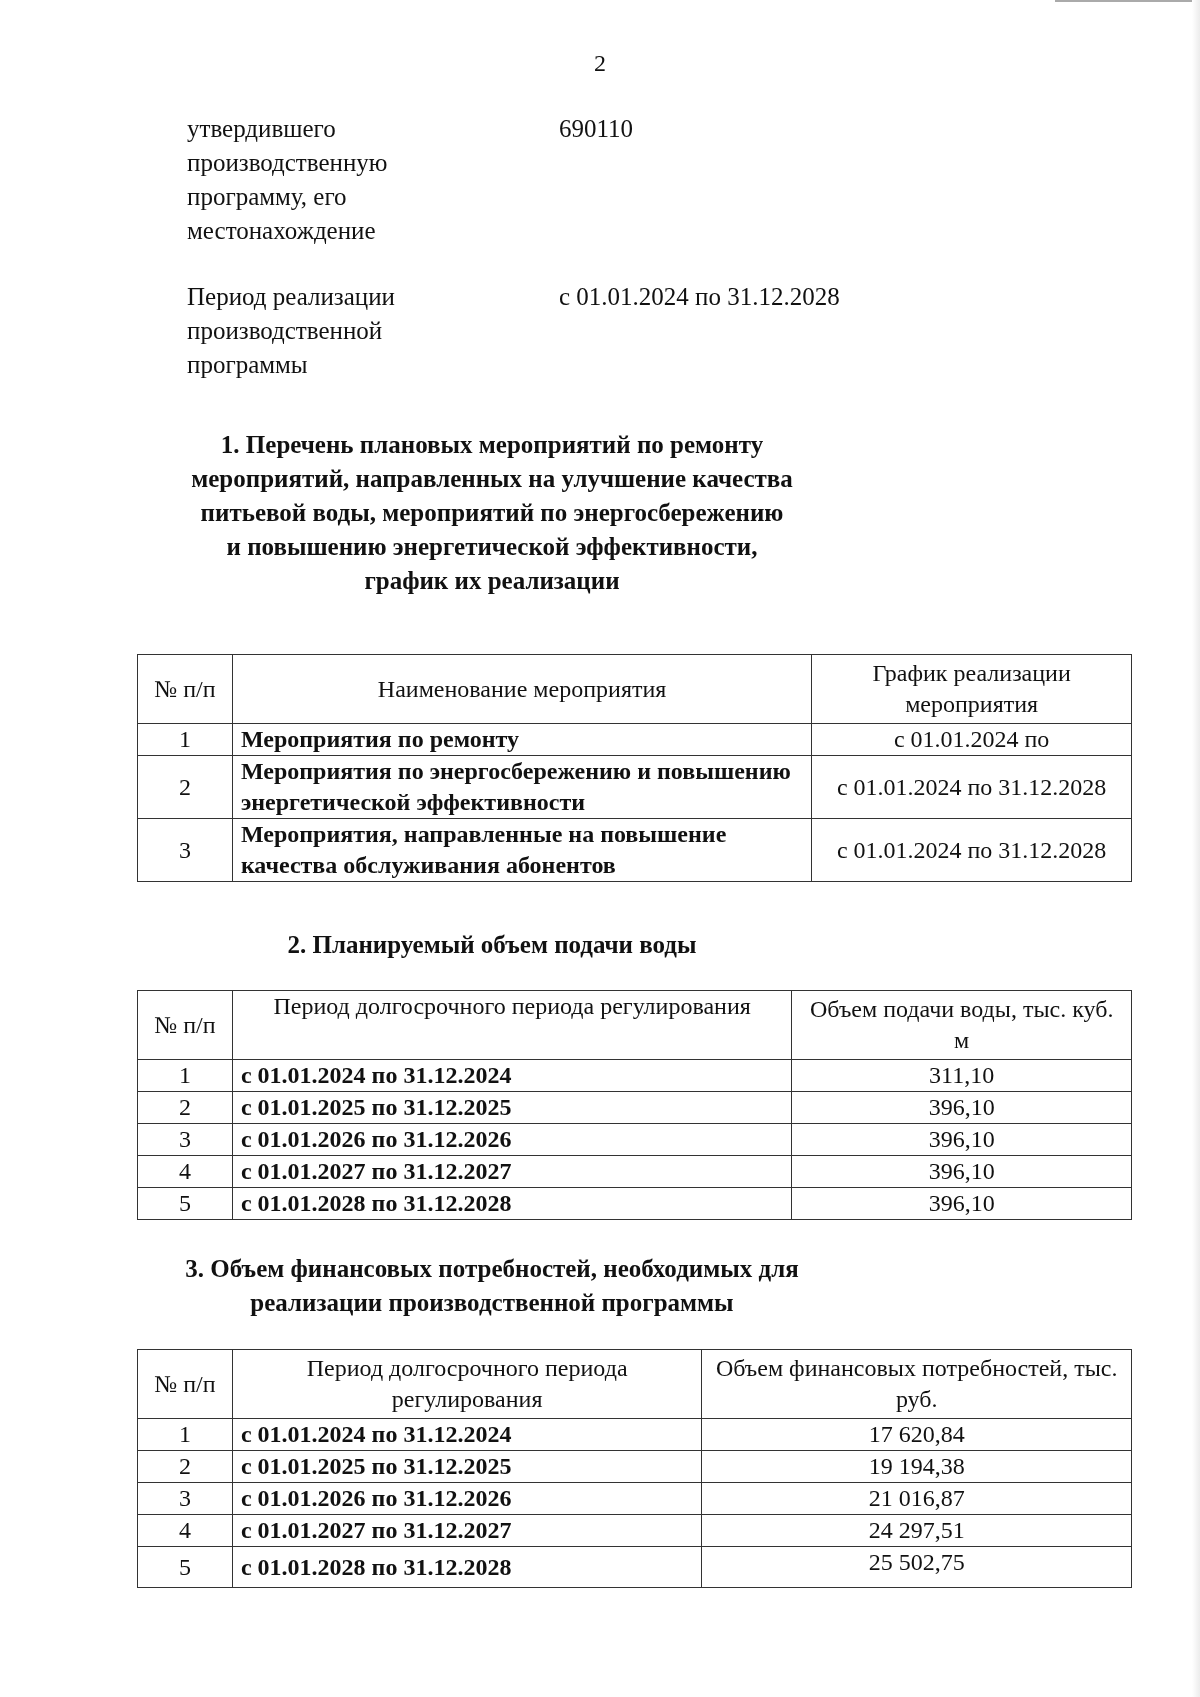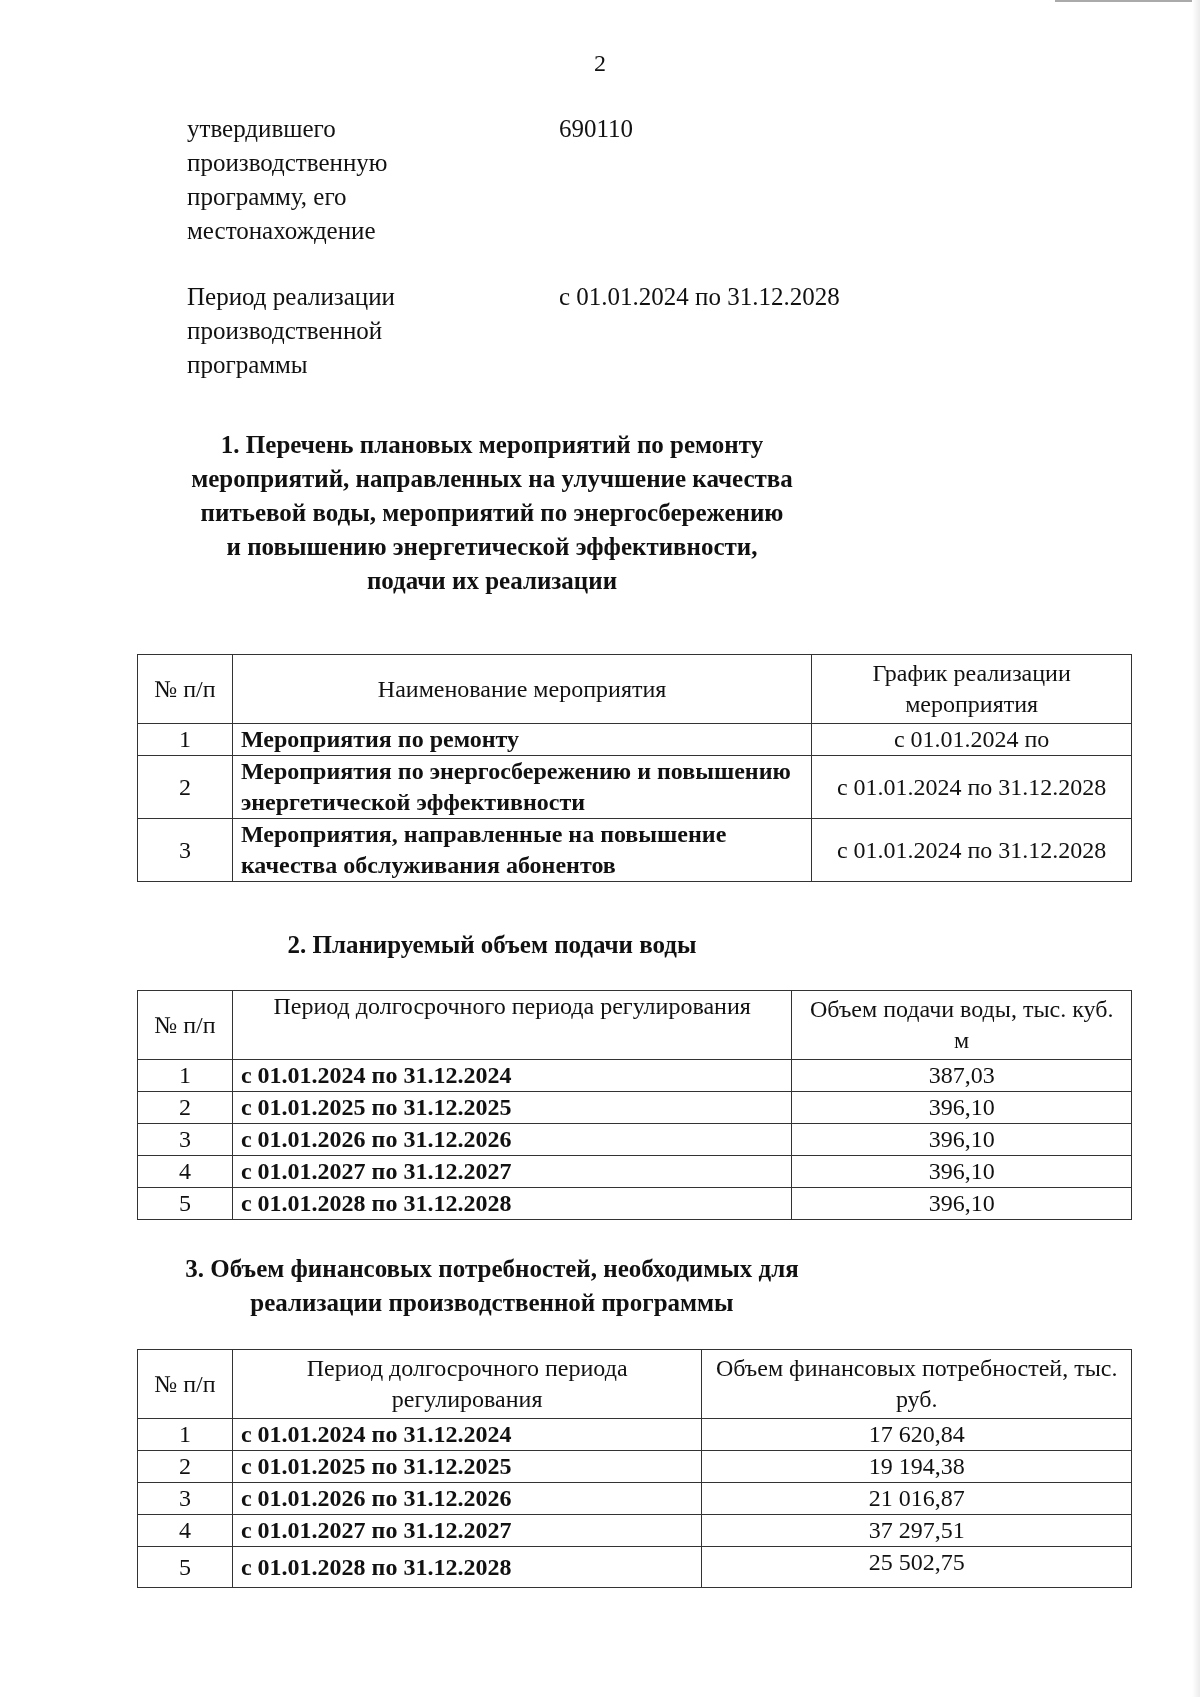--- a/index.html
+++ b/index.html
@@ -36,21 +36,21 @@
 <div class="info-row" style="top:280px;">
   <div class="lbl" style="width:230px;">Период реализации производственной программы</div>
   <div class="val">с 01.01.2024 по 31.12.2028</div>
 </div>
 
 <div class="heading" style="top:428px;">
   <div>1. Перечень плановых мероприятий по ремонту</div>
   <div>мероприятий, направленных на улучшение качества</div>
   <div>питьевой воды, мероприятий по энергосбережению</div>
   <div>и повышению энергетической эффективности,</div>
-  <div>подачи их реализации</div>
+  <div>график их реализации</div>
 </div>
 
 <table style="top:654px; left:137px; width:995px;">
   <colgroup>
       <col style="width:95px">
       <col style="width:580px">
       <col style="width:320px">
     </colgroup>
   <tbody>
       <tr>
@@ -86,21 +86,21 @@
     </colgroup>
   <tbody>
       <tr>
     <th style="height:68px;">№ п/п</th>
     <th style="vertical-align:top;">Период долгосрочного периода регулирования</th>
     <th>Объем подачи воды, тыс. куб. м</th>
   </tr>
   <tr>
     <td class="c">1</td>
     <td class="l">с 01.01.2024 по 31.12.2024</td>
-    <td class="c">387,03</td>
+    <td class="c">311,10</td>
   </tr>
   <tr>
     <td class="c">2</td>
     <td class="l">с 01.01.2025 по 31.12.2025</td>
     <td class="c">396,10</td>
   </tr>
   <tr>
     <td class="c">3</td>
     <td class="l">с 01.01.2026 по 31.12.2026</td>
     <td class="c">396,10</td>
@@ -146,21 +146,21 @@
     <td class="c">19 194,38</td>
   </tr>
   <tr>
     <td class="c">3</td>
     <td class="l">с 01.01.2026 по 31.12.2026</td>
     <td class="c">21 016,87</td>
   </tr>
   <tr>
     <td class="c">4</td>
     <td class="l">с 01.01.2027 по 31.12.2027</td>
-    <td class="c">37 297,51</td>
+    <td class="c">24 297,51</td>
   </tr>
   <tr>
     <td class="c" style="height:40px;">5</td>
     <td class="l">с 01.01.2028 по 31.12.2028</td>
     <td class="c" style="vertical-align:top;">25 502,75</td>
   </tr>
 </tbody>
   </table>
 
 </body></html>

